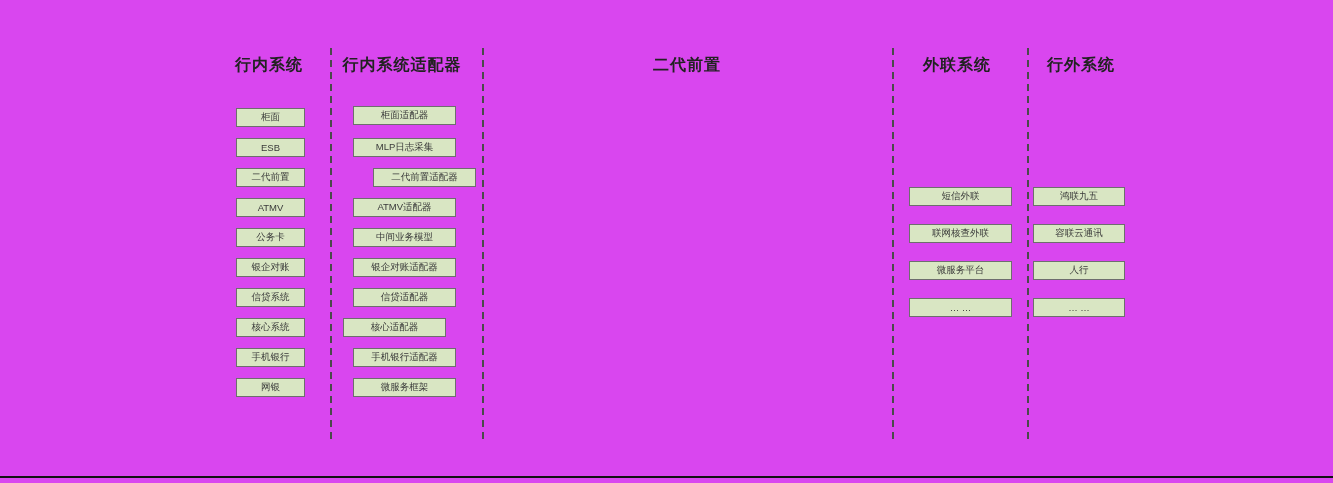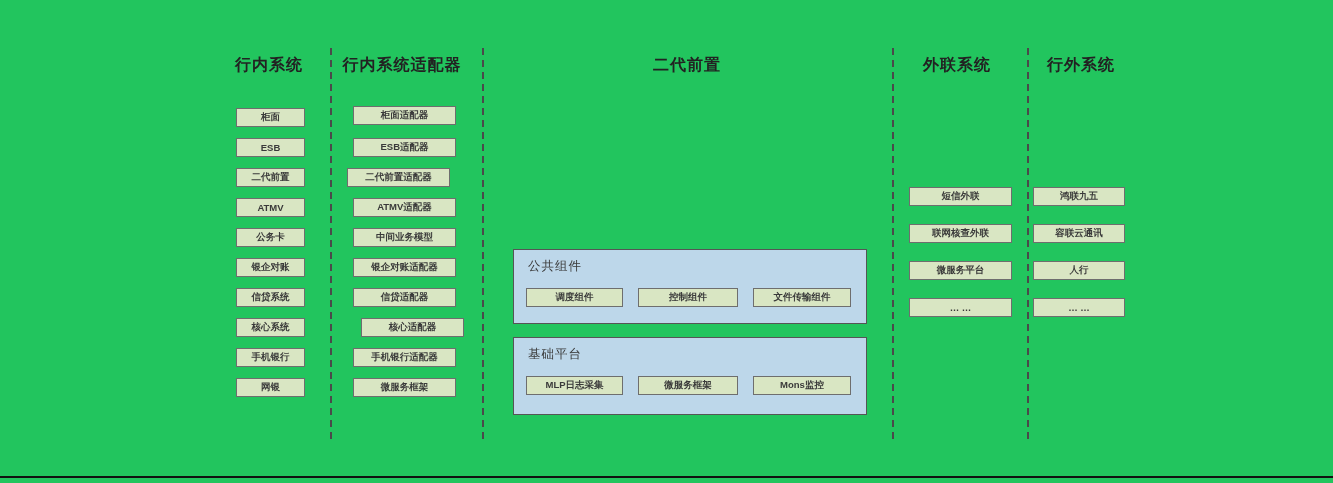--- a/index.html
+++ b/index.html
@@ -1,26 +1,26 @@
 <!DOCTYPE html>
 <html><head>
 <meta charset="utf-8">
 <style>
   html,body{margin:0;padding:0;background:#ffffff;}
   .canvas{
-    position:relative;width:1333px;height:483px;background:#22c55e;overflow:hidden;
+    position:relative;width:1333px;height:483px;background:#d946ef;overflow:hidden;
     font-family:"Liberation Sans",sans-serif;
     --green-fill:#d9e6c3;--green-border:#6e6e6e;--blue-fill:#bdd7ea;--blue-border:#555555;
     --ink:#222222;--box-ink:#3a3a3a;--dash:#4a4a4a;
   }
   .hdr{position:absolute;top:55px;text-align:center;font-weight:bold;font-size:16px;color:var(--ink);letter-spacing:1px;white-space:nowrap;}
   .vline{position:absolute;top:48px;height:395px;width:2px;
     background-image:repeating-linear-gradient(to bottom,var(--dash) 0 7px,transparent 7px 12px);}
   .gbox{position:absolute;height:17px;background:var(--green-fill);border:1px solid var(--green-border);
-    display:flex;align-items:center;justify-content:center;font-size:9.5px;font-weight:bold;color:var(--box-ink);white-space:nowrap;text-align:right;}
+    display:flex;align-items:center;justify-content:center;font-size:9.5px;font-weight:normal;color:var(--box-ink);white-space:nowrap;text-align:right;}
   .panel{position:absolute;left:513px;width:352px;background:var(--blue-fill);border:1px solid var(--blue-border);}
   .panel-label{position:absolute;left:14px;top:8px;font-size:12.5px;color:var(--box-ink);letter-spacing:1px;}
   .vbox{position:absolute;width:38px;height:79px;background:var(--green-fill);border:1px solid var(--green-border);
     writing-mode:vertical-rl;text-orientation:upright;display:flex;align-items:center;justify-content:center;
     font-size:10px;font-weight:bold;color:var(--box-ink);line-height:1.1;letter-spacing:1px;}
   .bottom-rule{position:absolute;left:0;top:476px;width:1333px;height:2px;background:#111;}
 </style>
 </head>
 <body>
 
@@ -42,44 +42,32 @@
   <div class="gbox" style="left:236px;top:168px;width:67px">二代前置</div>
   <div class="gbox" style="left:236px;top:198px;width:67px">ATMV</div>
   <div class="gbox" style="left:236px;top:228px;width:67px">公务卡</div>
   <div class="gbox" style="left:236px;top:258px;width:67px">银企对账</div>
   <div class="gbox" style="left:236px;top:288px;width:67px">信贷系统</div>
   <div class="gbox" style="left:236px;top:318px;width:67px">核心系统</div>
   <div class="gbox" style="left:236px;top:348px;width:67px">手机银行</div>
   <div class="gbox" style="left:236px;top:378px;width:67px">网银</div>
 
   <div class="gbox" style="left:353px;top:106px;width:101px">柜面适配器</div>
-  <div class="gbox" style="left:353px;top:138px;width:101px">ESB适配器</div>
-  <div class="gbox" style="left:347px;top:168px;width:101px">二代前置适配器</div>
+  <div class="gbox" style="left:353px;top:138px;width:101px">MLP日志采集</div>
+  <div class="gbox" style="left:373px;top:168px;width:101px">二代前置适配器</div>
   <div class="gbox" style="left:353px;top:198px;width:101px">ATMV适配器</div>
   <div class="gbox" style="left:353px;top:228px;width:101px">中间业务模型</div>
   <div class="gbox" style="left:353px;top:258px;width:101px">银企对账适配器</div>
   <div class="gbox" style="left:353px;top:288px;width:101px">信贷适配器</div>
-  <div class="gbox" style="left:361px;top:318px;width:101px">核心适配器</div>
+  <div class="gbox" style="left:343px;top:318px;width:101px">核心适配器</div>
   <div class="gbox" style="left:353px;top:348px;width:101px">手机银行适配器</div>
   <div class="gbox" style="left:353px;top:378px;width:101px">微服务框架</div>
 
 
-  <div class="panel" style="top:249px;height:73px">
-    <div class="panel-label">公共组件</div>
-    <div class="gbox" style="left:12px;top:38px;width:95px">调度组件</div>
-    <div class="gbox" style="left:124px;top:38px;width:98px">控制组件</div>
-    <div class="gbox" style="left:239px;top:38px;width:96px">文件传输组件</div>
-  </div>
 
-  <div class="panel" style="top:337px;height:76px">
-    <div class="panel-label">基础平台</div>
-    <div class="gbox" style="left:12px;top:38px;width:95px">MLP日志采集</div>
-    <div class="gbox" style="left:124px;top:38px;width:98px">微服务框架</div>
-    <div class="gbox" style="left:239px;top:38px;width:96px">Mons监控</div>
-  </div>
 
   <div class="gbox" style="left:909px;top:187px;width:101px">短信外联</div>
   <div class="gbox" style="left:909px;top:224px;width:101px">联网核查外联</div>
   <div class="gbox" style="left:909px;top:261px;width:101px">微服务平台</div>
   <div class="gbox" style="left:909px;top:298px;width:101px">… …</div>
 
   <div class="gbox" style="left:1033px;top:187px;width:90px">鸿联九五</div>
   <div class="gbox" style="left:1033px;top:224px;width:90px">容联云通讯</div>
   <div class="gbox" style="left:1033px;top:261px;width:90px">人行</div>
   <div class="gbox" style="left:1033px;top:298px;width:90px">… …</div>

